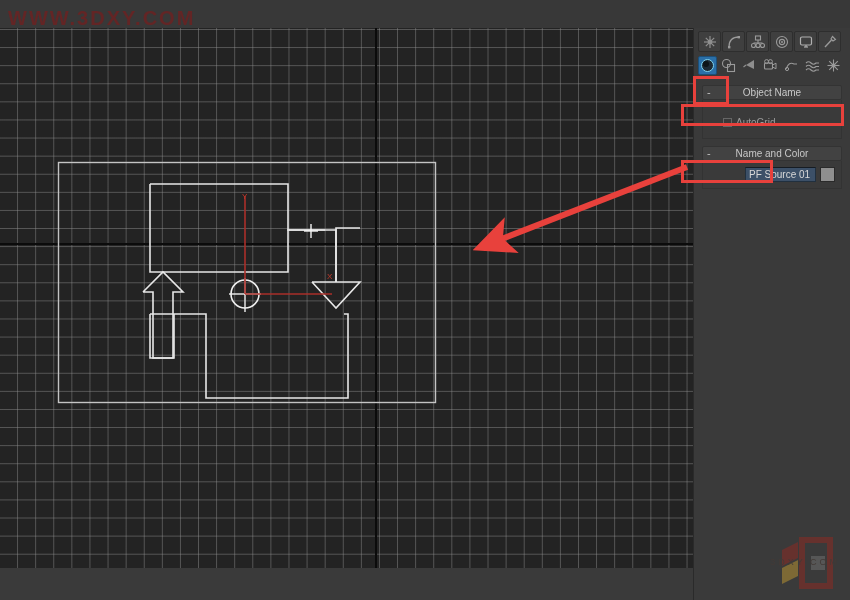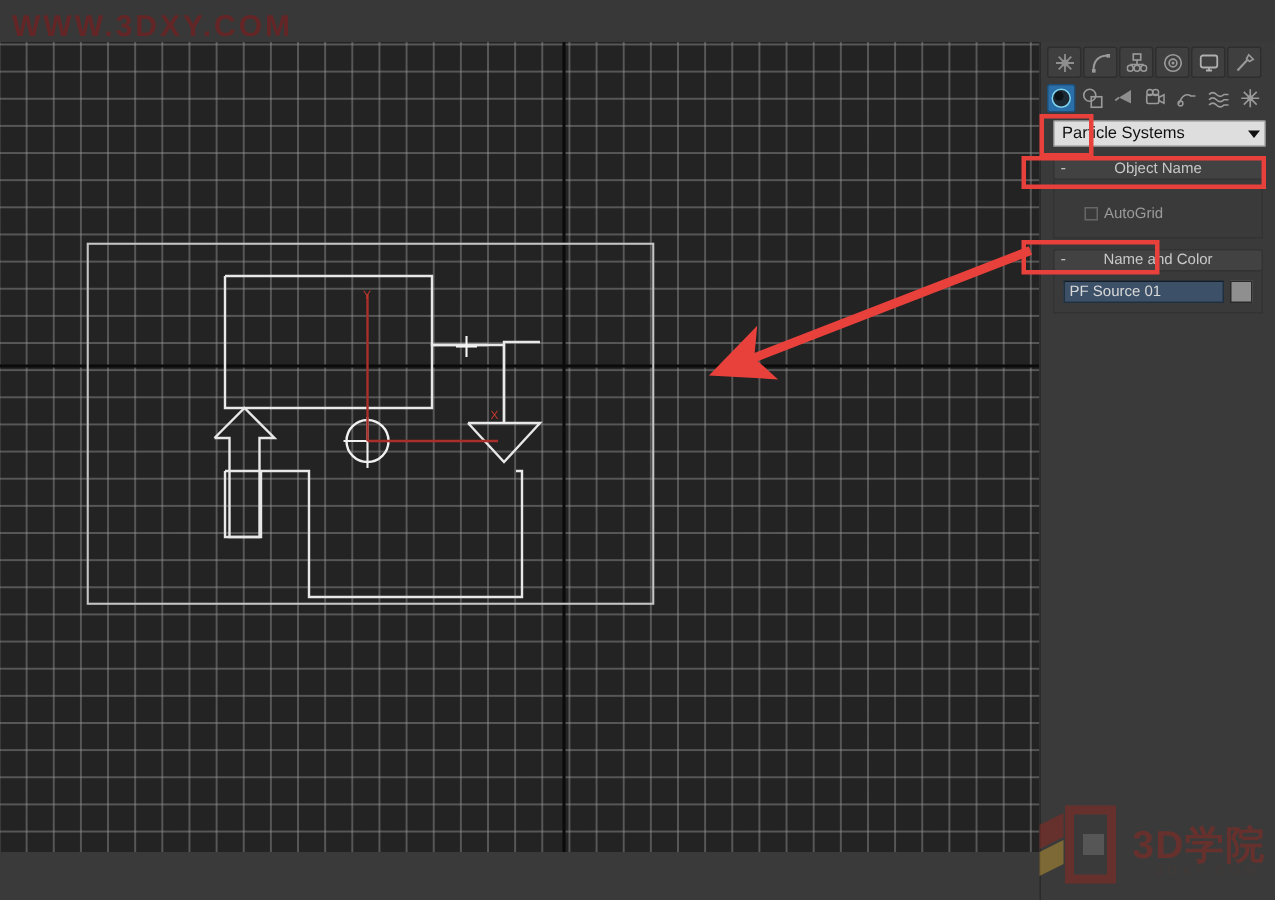--- a/index.html
+++ b/index.html
@@ -102,21 +102,21 @@
   .chklabel { font-size: 10px; color: #9a9a9a; }
 
   .btngrid { display: flex; flex-wrap: wrap; gap: 3px 4px; }
   .objbtn {
     width: 62px; height: 16px; background: #484848;
     border: 1px solid #2f2f2f; border-radius: 2px;
     display: flex; align-items: center; justify-content: center;
     font-size: 10px; color: #d2d2d2;
   }
 
-  .namerow { display: flex; align-items: center; gap: 4px; margin-top: 2px; }
+  .namerow { display: flex; align-items: center; gap: 4px; margin-top: 2px; margin-left: 36px; }
   #name-field {
     flex: 1; height: 15px; background: #3c5068;
     border: 1px solid #21303f; border-top-color: #161c23;
     display: flex; align-items: center; padding-left: 3px;
     font-size: 10px; color: #d8d8d8;
   }
   #color-swatch { width: 15px; height: 15px; background: #8f8f8f; border: 1px solid #2a2a2a; }
 
   
   .anno { position: absolute; border: 3px solid #e8413c; pointer-events: none; }
@@ -276,24 +276,20 @@
             <line x1="7.5" y1="1.5" x2="7.5" y2="13.5"></line>
               <line x1="1.5" y1="7.5" x2="13.5" y2="7.5"></line>
             <line x1="3.2" y1="3.2" x2="11.8" y2="11.8"></line>
               <line x1="11.8" y1="3.2" x2="3.2" y2="11.8"></line>
           </g>
           <circle cx="7.5" cy="7.5" r="2" fill="#9a9a9a"></circle>
         </svg>
       </div>
     </div>
 
-    <div id="combo">
-      <span>Particle Systems</span>
-      <span class="caret"></span>
-    </div>
 
     <div class="rollout">
       <div class="rollout-head">
         <span class="minus">-</span>
         <span class="rtitle">Object Name</span>
       </div>
       <div class="rollout-body">
         <div class="chkrow">
           <span class="chkbox"></span>
           <span class="chklabel">AutoGrid</span>
@@ -329,18 +325,17 @@
   </svg>
 
   <div id="brand">
     <svg id="brand-box" viewBox="0 0 58 58">
       <polygon points="4,16 20,8 20,24 4,32" fill="#8a2b24"></polygon>
       <polygon points="4,34 20,26 20,42 4,50" fill="#b59032"></polygon>
       <polygon points="24,6 52,6 52,52 24,52" fill="none" stroke="#8a2b24" stroke-width="6"></polygon>
       <rect x="33" y="22" width="14" height="14" fill="#6d6d6d"></rect>
     </svg>
     <div style="position:relative">
-      <span id="brand-text">3D学院</span>
       <span id="brand-sub">3DXY.COM</span>
     </div>
   </div>
 
 </div>
 
 </body></html>

